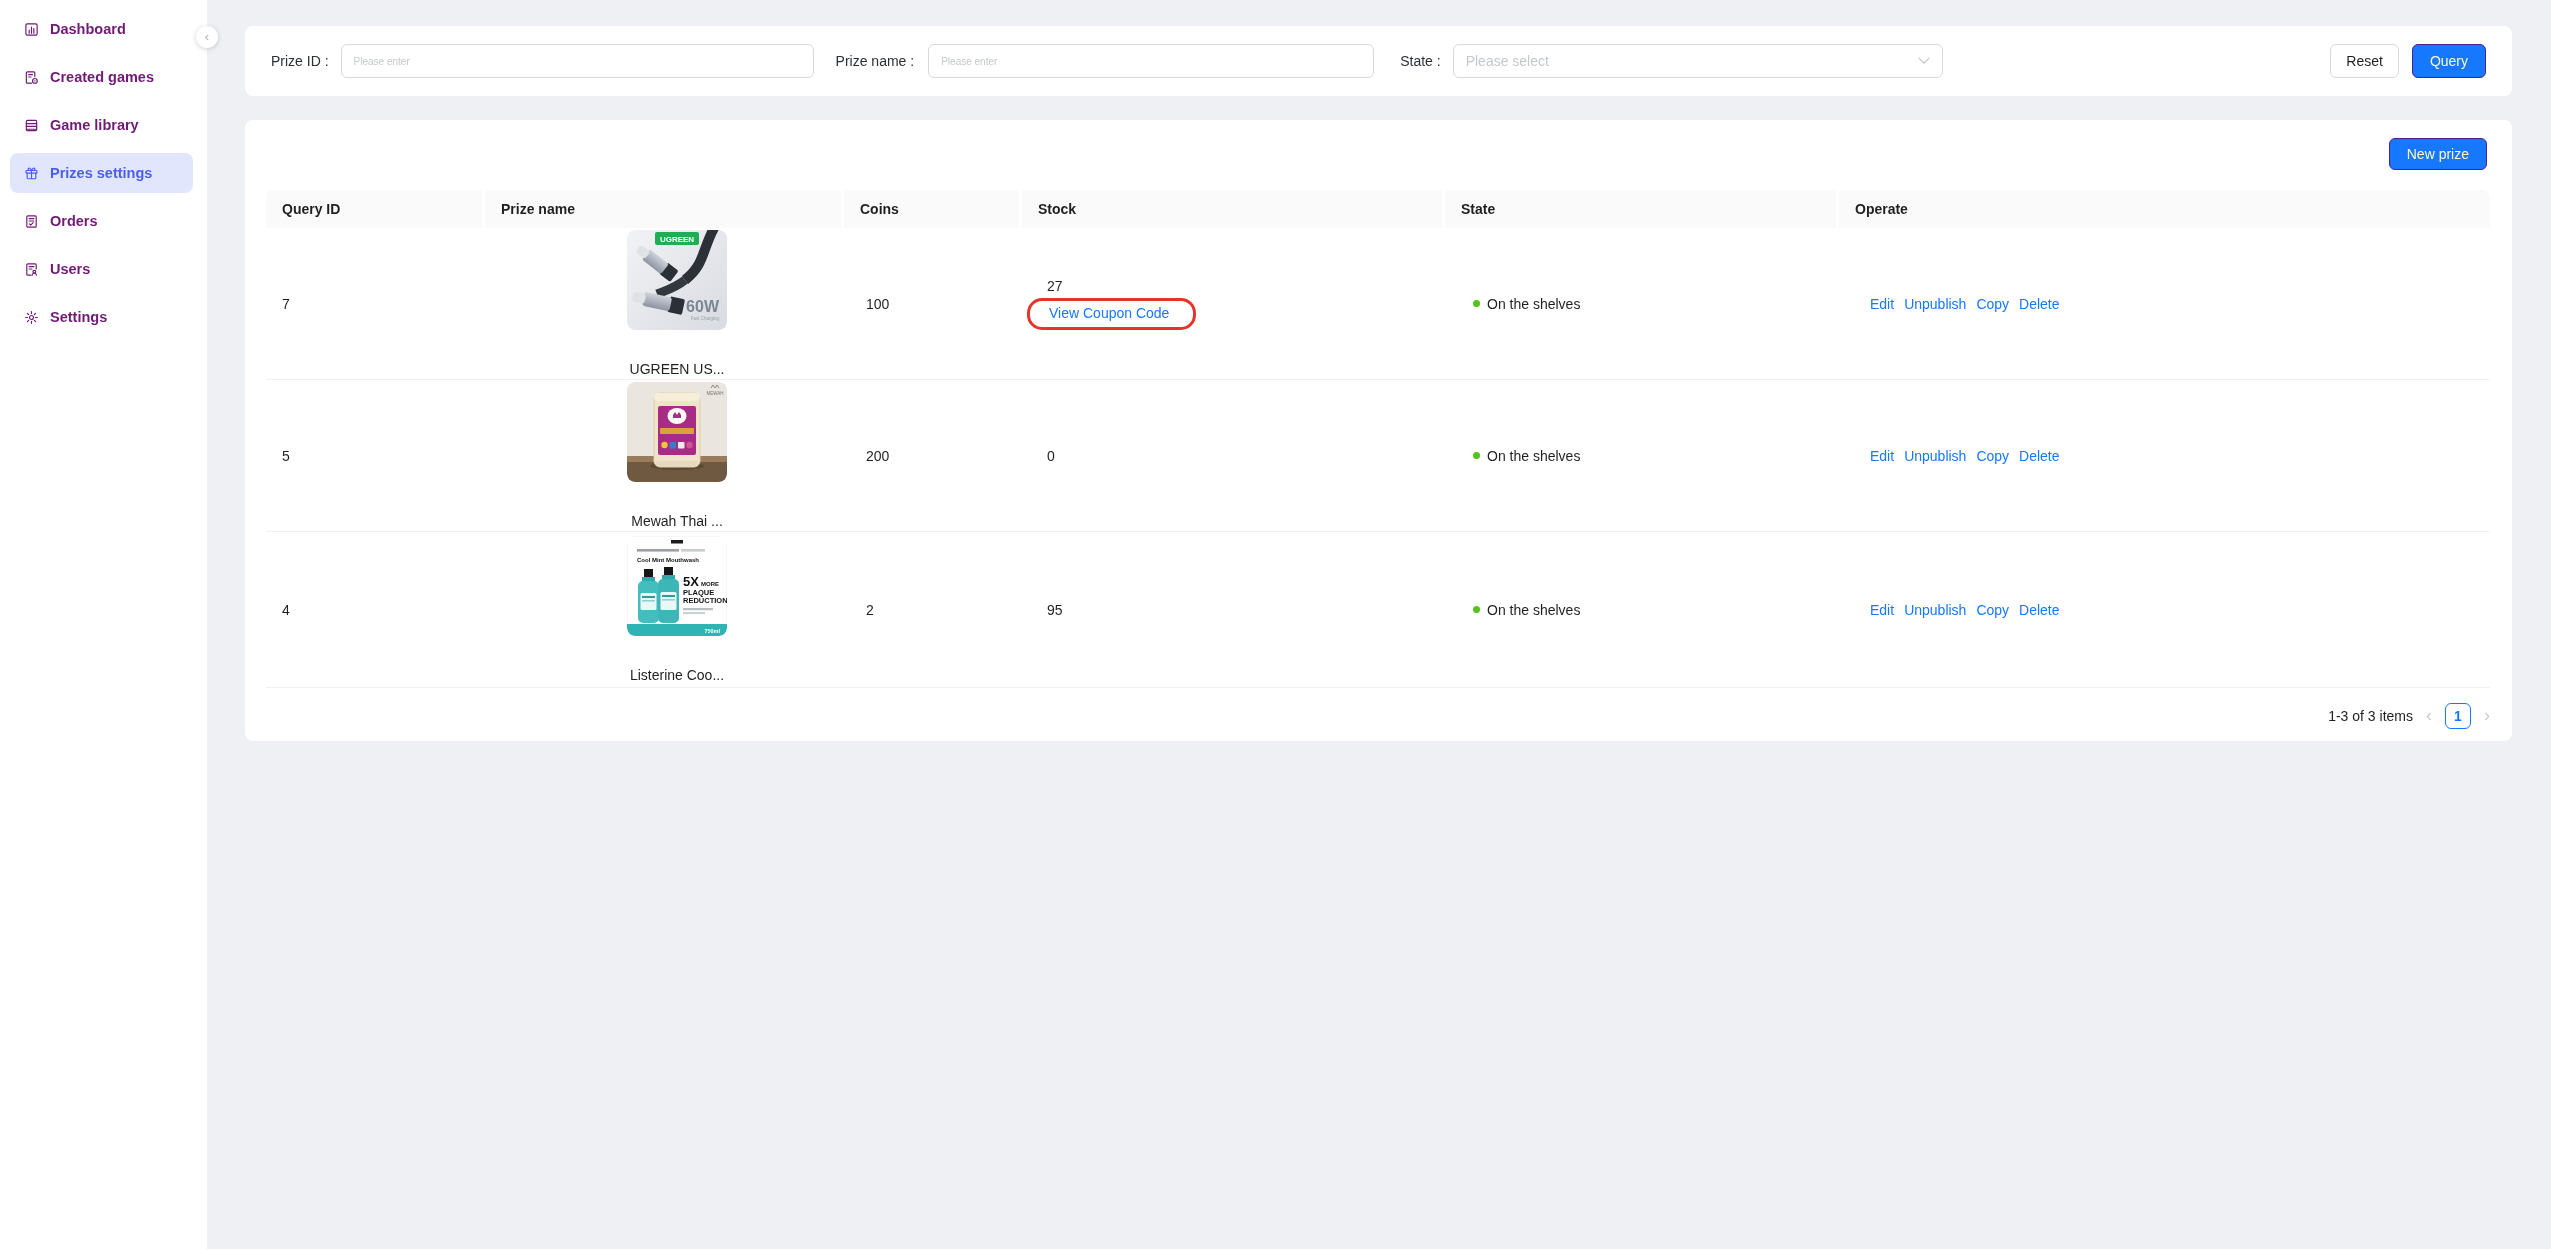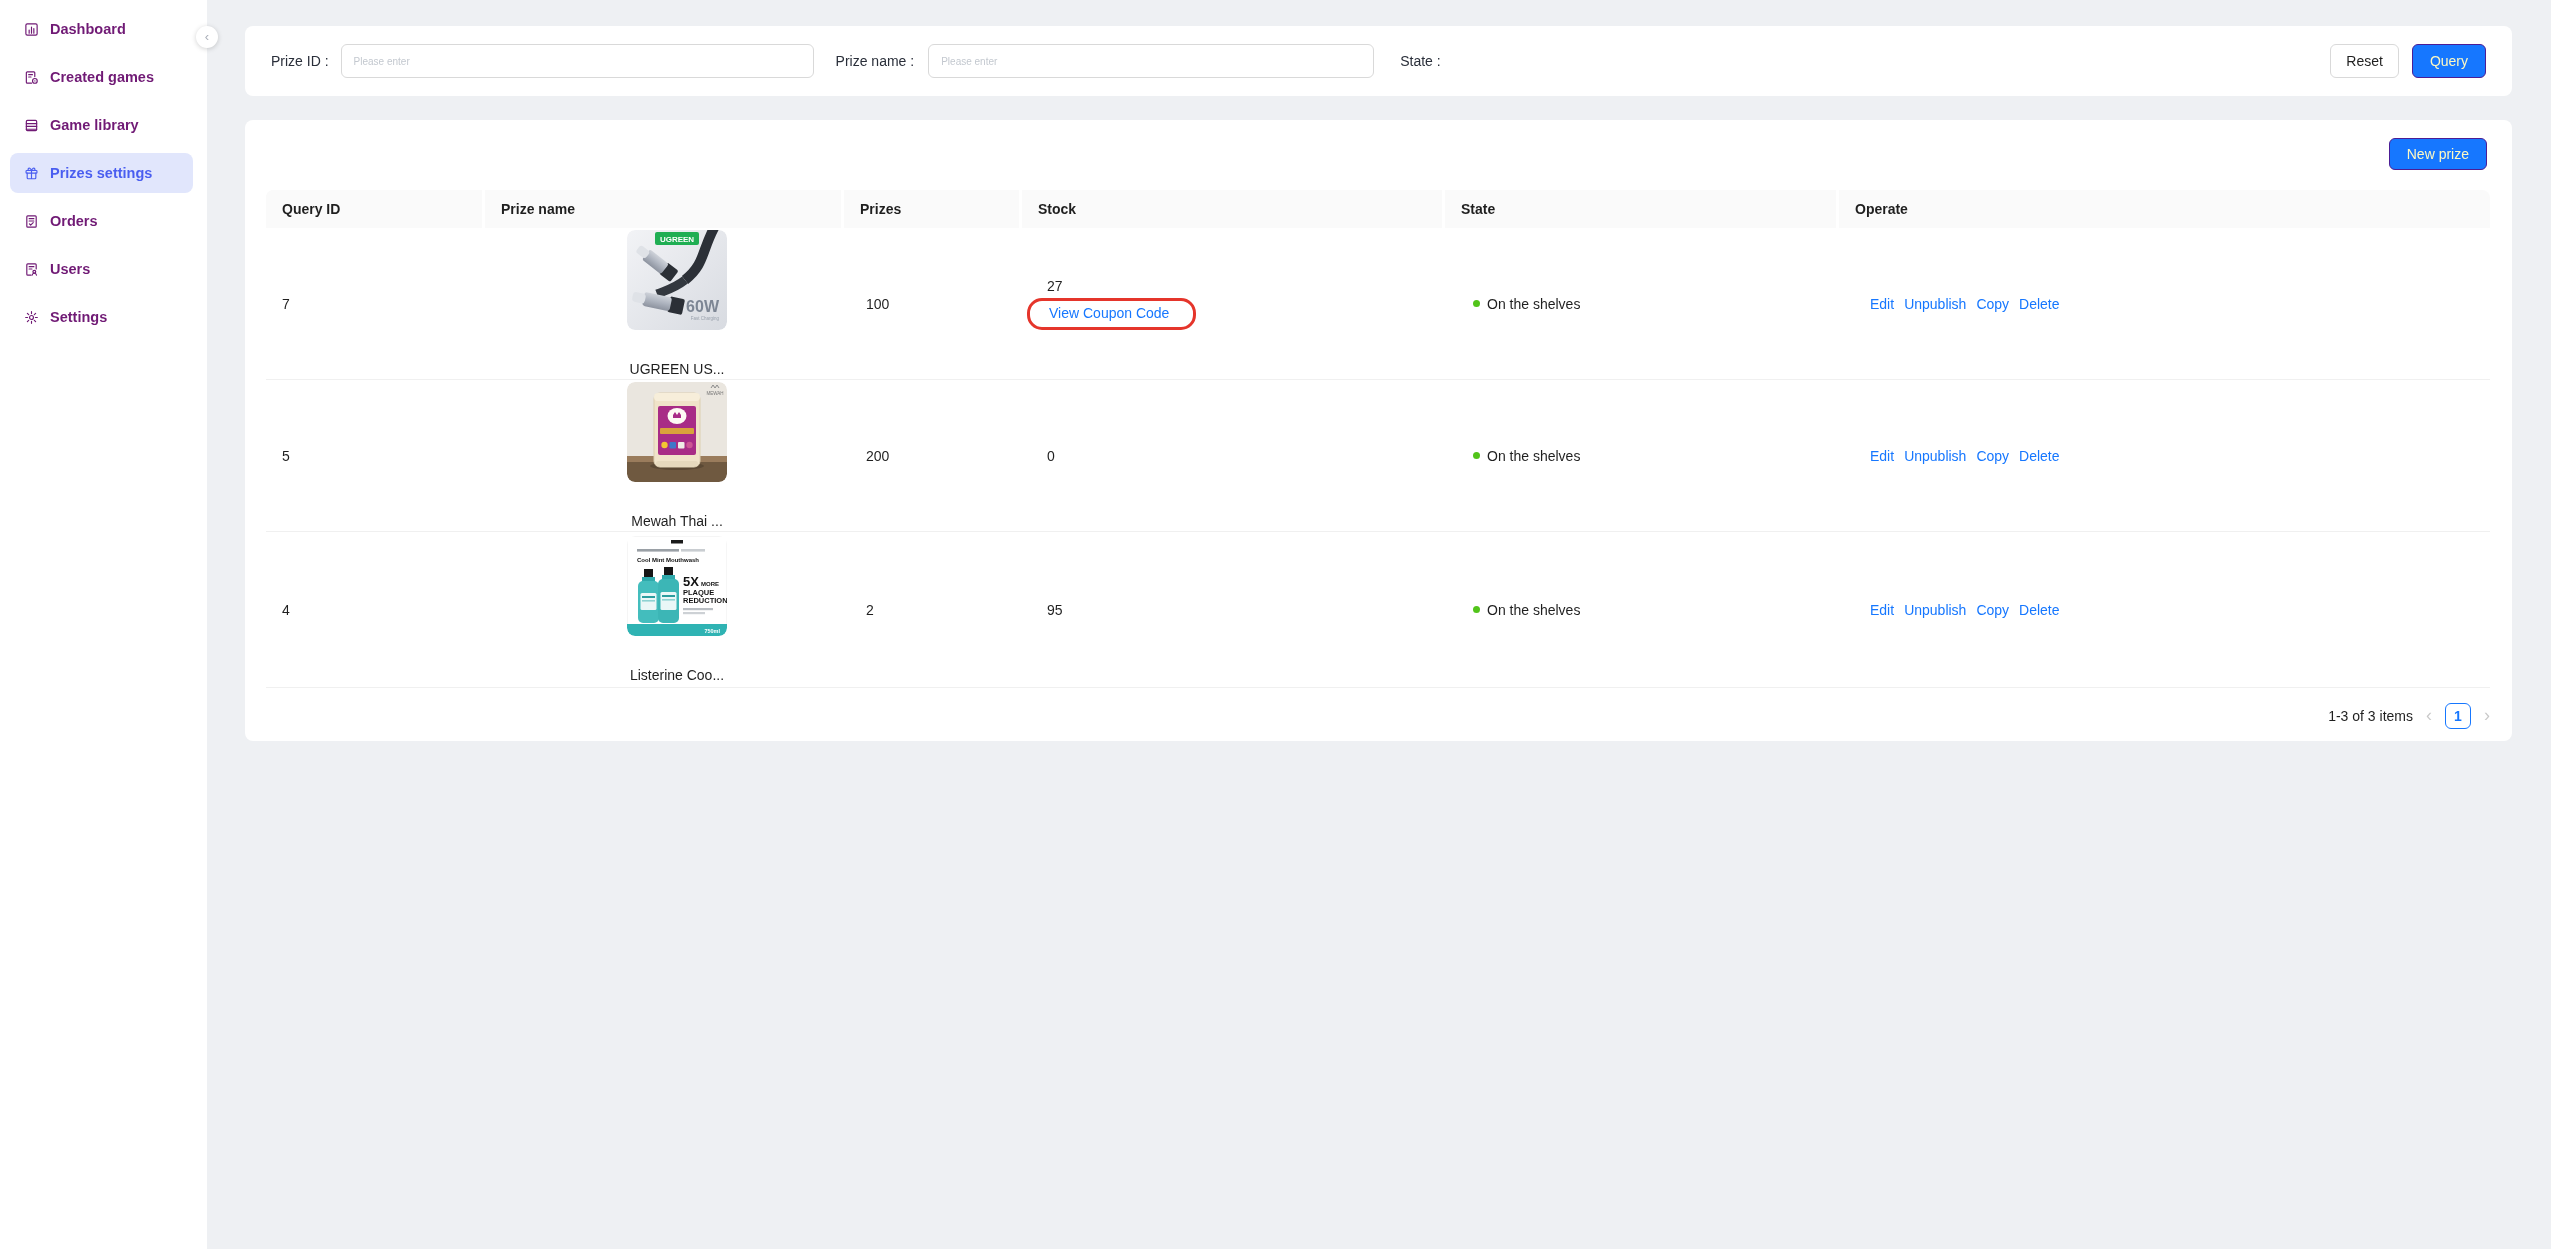--- a/index.html
+++ b/index.html
@@ -203,34 +203,42 @@
 </button>
 
 <main class="main">
 
   <section class="card filter-card">
     <span class="f-label">Prize ID :</span>
     <input class="f-input w-prize-id" placeholder="Please enter" style="">
     <span class="f-label lbl-prize-name">Prize name :</span>
     <input class="f-input w-prize-name" placeholder="Please enter" style="">
     <span class="f-label lbl-state">State :</span>
+    <div class="f-select">
+      <span class="sel-placeholder">Please select</span>
+      <span class="chev-down">
+        <svg width="12" height="8" viewBox="0 0 12 8" fill="none">
+            <path d="M1 1.2l5 5 5-5" stroke="#c9ced6" stroke-width="1.3" stroke-linecap="round" stroke-linejoin="round"></path>
+          </svg>
+      </span>
+    </div>
     <div class="filter-actions">
       <button class="btn btn-default">Reset</button>
       <button class="btn btn-primary">Query</button>
     </div>
   </section>
 
   <section class="card table-card">
     <button class="btn btn-primary new-prize-btn">New prize</button>
 
     <div class="table">
       <div class="thead">
         <div class="th c0">Query ID</div>
         <div class="th c1">Prize name</div>
-        <div class="th c2">Prizes</div>
+        <div class="th c2">Coins</div>
         <div class="th c3">Stock</div>
         <div class="th c4">State</div>
         <div class="th c5">Operate</div>
       </div>
 
       <div class="tr">
         <div class="td c0">7</div>
         <div class="td c1 prize-cell">
           <svg class="prize-img" viewBox="0 0 100 100">
             <defs>

